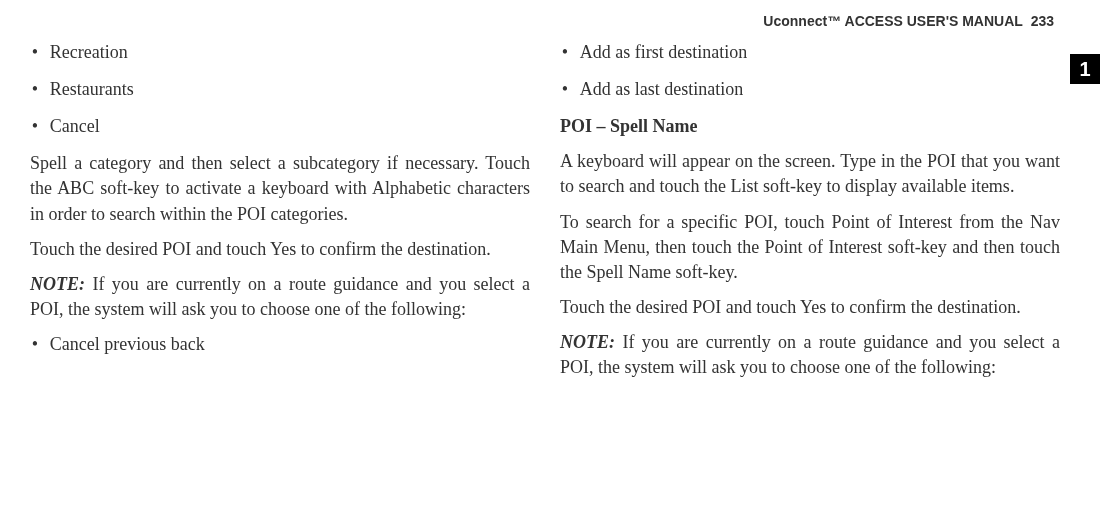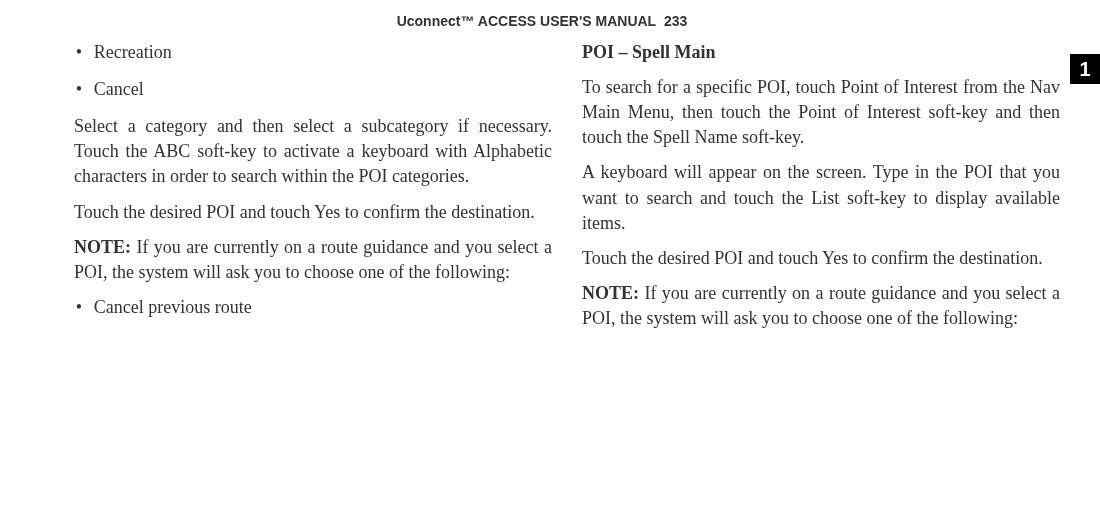--- a/index.html
+++ b/index.html
@@ -8,52 +8,51 @@
       height: 510px;
       font-family: "Palatino Linotype", "Book Antiqua", Palatino, serif;
       font-size: 18px;
       line-height: 1.4;
       color: #333;
       background: #fff;
       position: relative;
       padding: 12px 40px 12px 30px;
     }
     .header {
-      text-align: center;
+      text-align: right;
       font-family: Arial, Helvetica, sans-serif;
       font-size: 14px;
       font-weight: bold;
       margin-bottom: 8px;
       padding-right: 6px;
     }
     .columns {
       column-count: 2;
       column-gap: 30px;
       text-align: justify;
-      margin-left: 44px;
     }
     .columns p, .columns ul {
       break-inside: avoid;
       margin-bottom: 10px;
     }
     ul {
       list-style: none;
       padding-left: 0;
     }
     li {
       margin-bottom: 12px;
     }
     li::before {
       content: "•";
       display: inline-block;
       width: 1em;
       margin-left: 0.1em;
     }
     .sub { font-weight: bold; }
-    .note-lead { font-weight: bold; }
+    .note-lead { font-weight: bold; font-style: italic; }
     .tab {
       position: absolute;
       top: 54px;
       right: 0;
       width: 30px;
       height: 30px;
       background: #000;
       color: #fff;
       font-family: Arial, Helvetica, sans-serif;
       font-weight: bold;
@@ -68,31 +67,36 @@
 <div class="header">
   <span>Uconnect™ ACCESS USER'S MANUAL</span>&nbsp;&nbsp;<span>233</span>
 </div>
 
 <div class="tab">1</div>
 
 <div class="columns">
 
   <ul>
     <li>Recreation</li>
+    <li>Restaurants</li>
     <li>Cancel</li>
   </ul>
 
-  <p>Select a category and then select a subcategory if necessary. Touch the ABC soft-key to activate a keyboard with Alphabetic characters in order to search within the POI categories.</p>
+  <p>Spell a category and then select a subcategory if necessary. Touch the ABC soft-key to activate a keyboard with Alphabetic characters in order to search within the POI categories.</p>
   <p>Touch the desired POI and touch Yes to confirm the destination.</p>
   <p><span class="note-lead">NOTE:</span><span> If you are currently on a route guidance and you select a POI, the system will ask you to choose one of the following:</span></p>
 
   <ul>
-    <li>Cancel previous route</li>
+    <li>Cancel previous back</li>
   </ul>
 
+  <ul>
+    <li>Add as first destination</li>
+    <li>Add as last destination</li>
+  </ul>
 
-  <p class="sub">POI – Spell Main</p>
+  <p class="sub">POI – Spell Name</p>
+  <p>A keyboard will appear on the screen. Type in the POI that you want to search and touch the List soft-key to display available items.</p>
   <p>To search for a specific POI, touch Point of Interest from the Nav Main Menu, then touch the Point of Interest soft-key and then touch the Spell Name soft-key.</p>
-  <p>A keyboard will appear on the screen. Type in the POI that you want to search and touch the List soft-key to display available items.</p>
   <p>Touch the desired POI and touch Yes to confirm the destination.</p>
   <p><span class="note-lead">NOTE:</span><span> If you are currently on a route guidance and you select a POI, the system will ask you to choose one of the following:</span></p>
 
 </div>
 
 </body></html>

